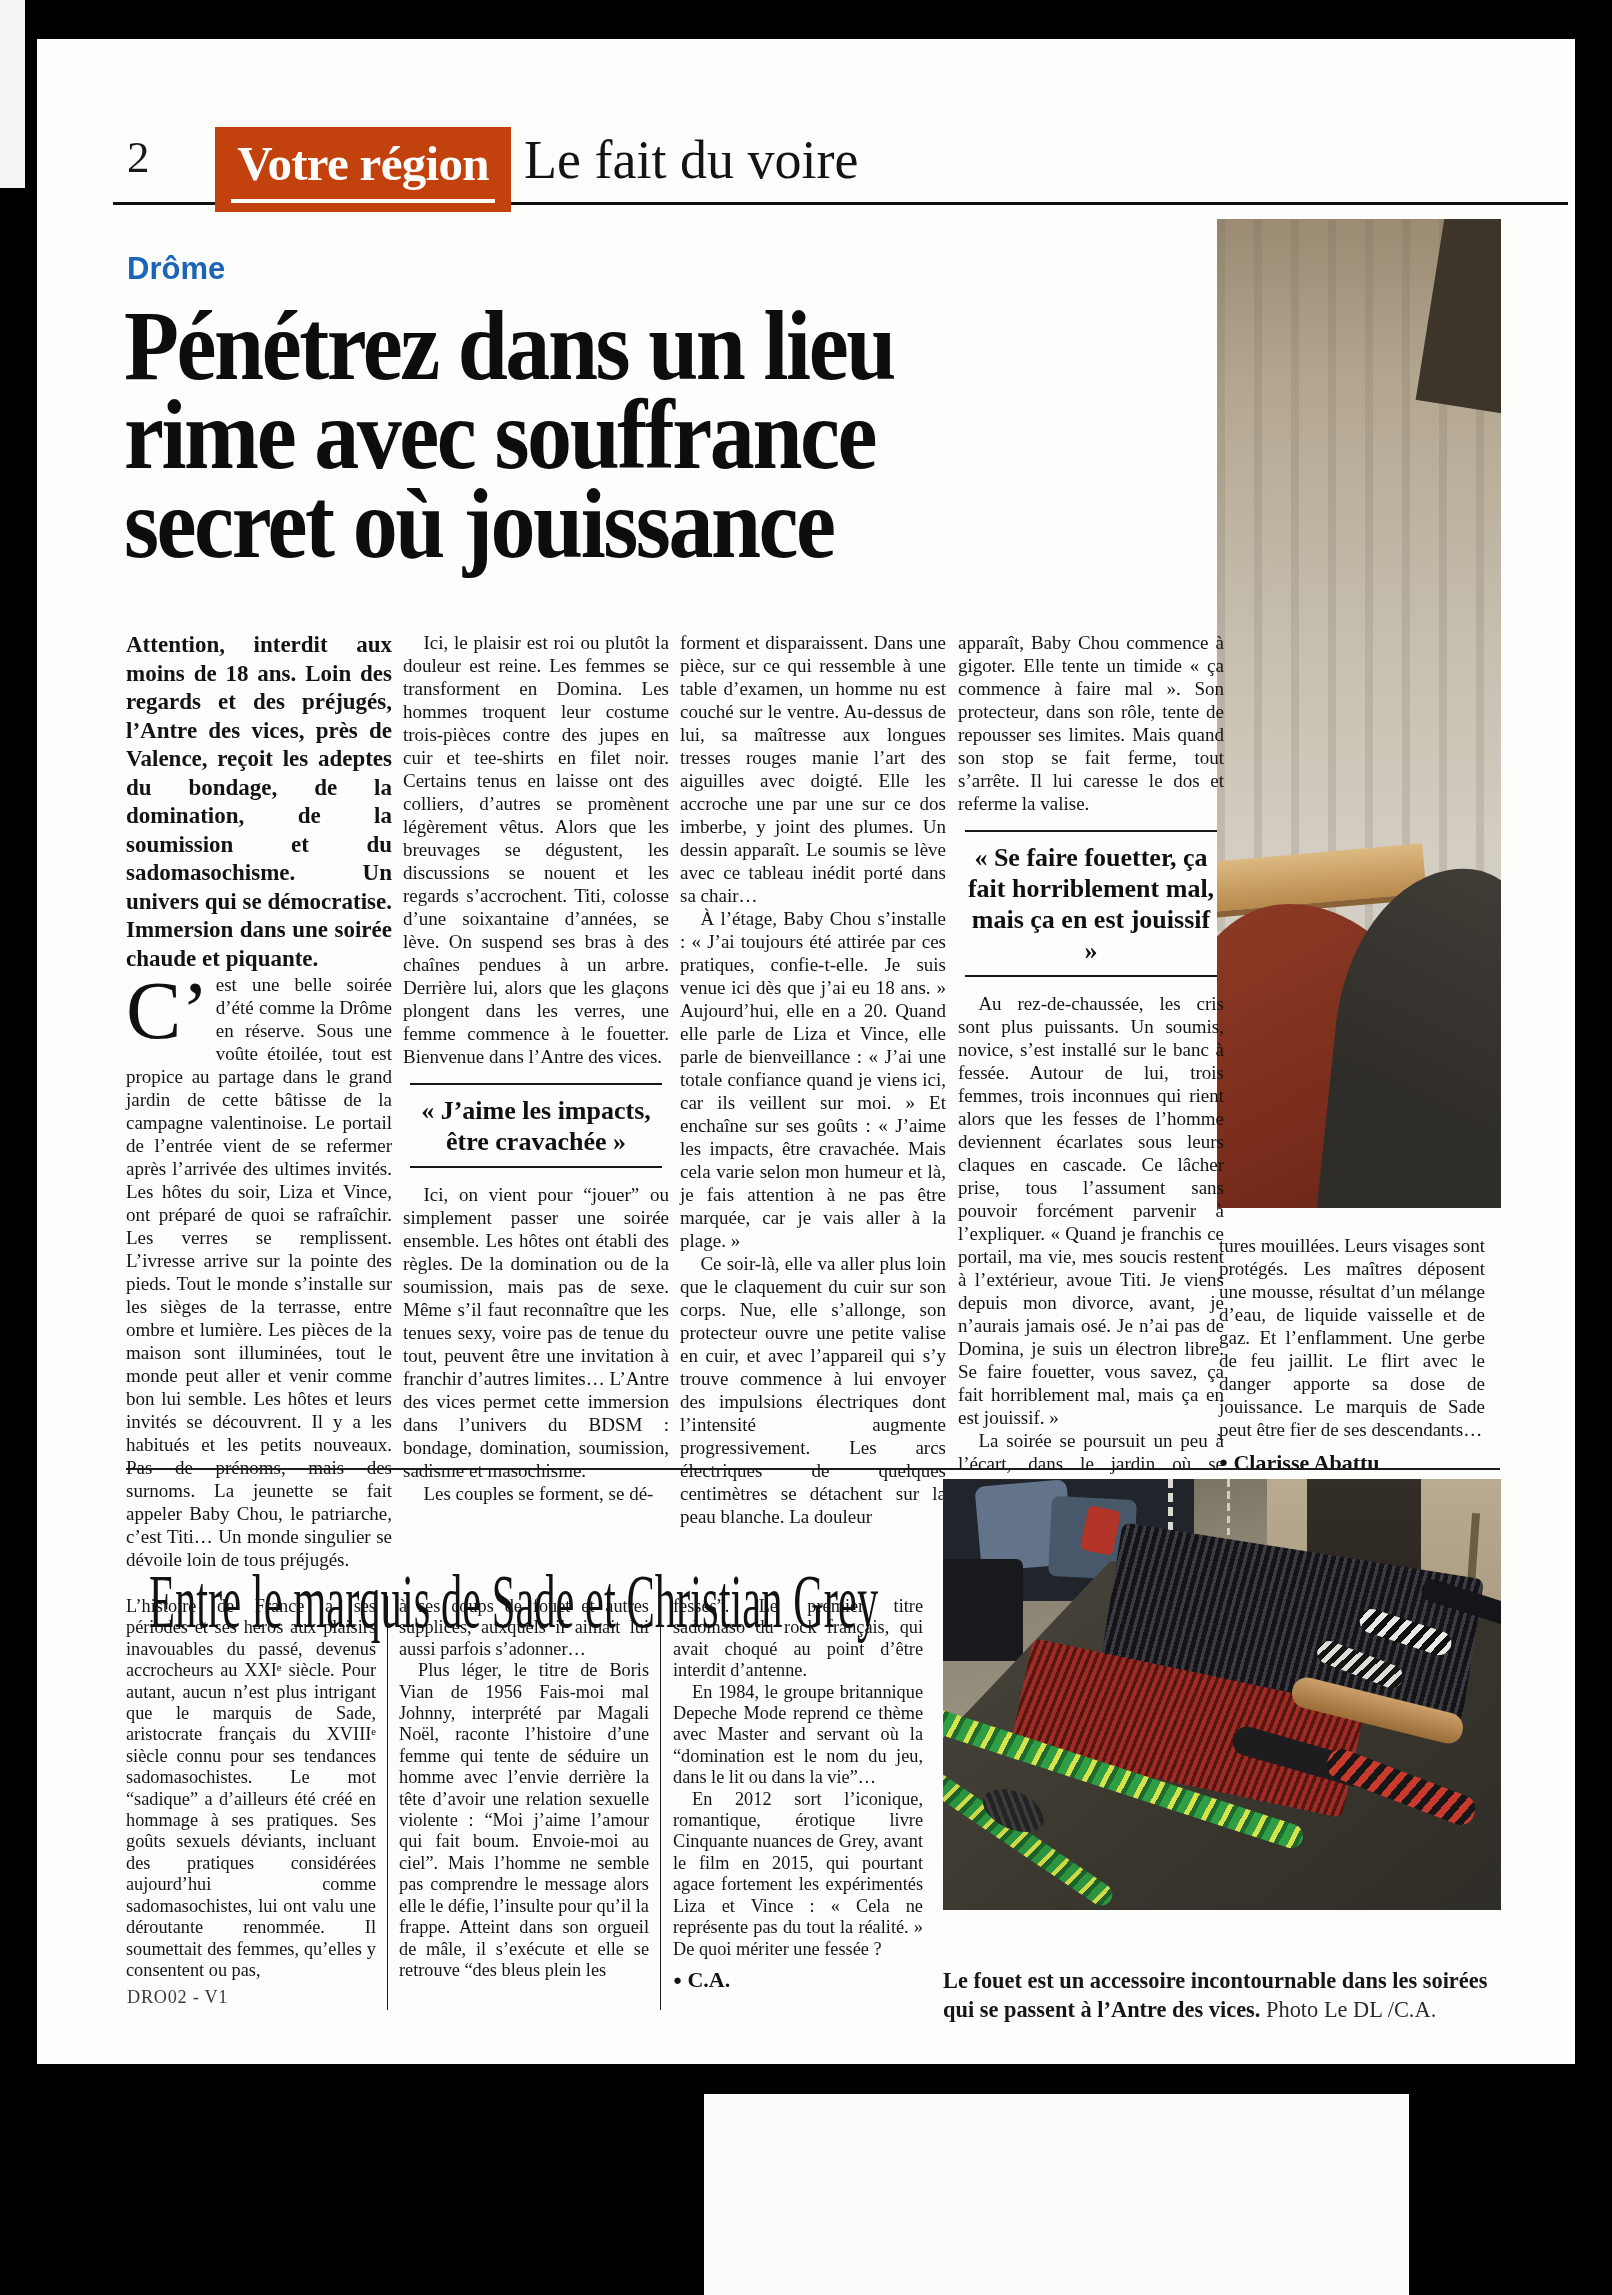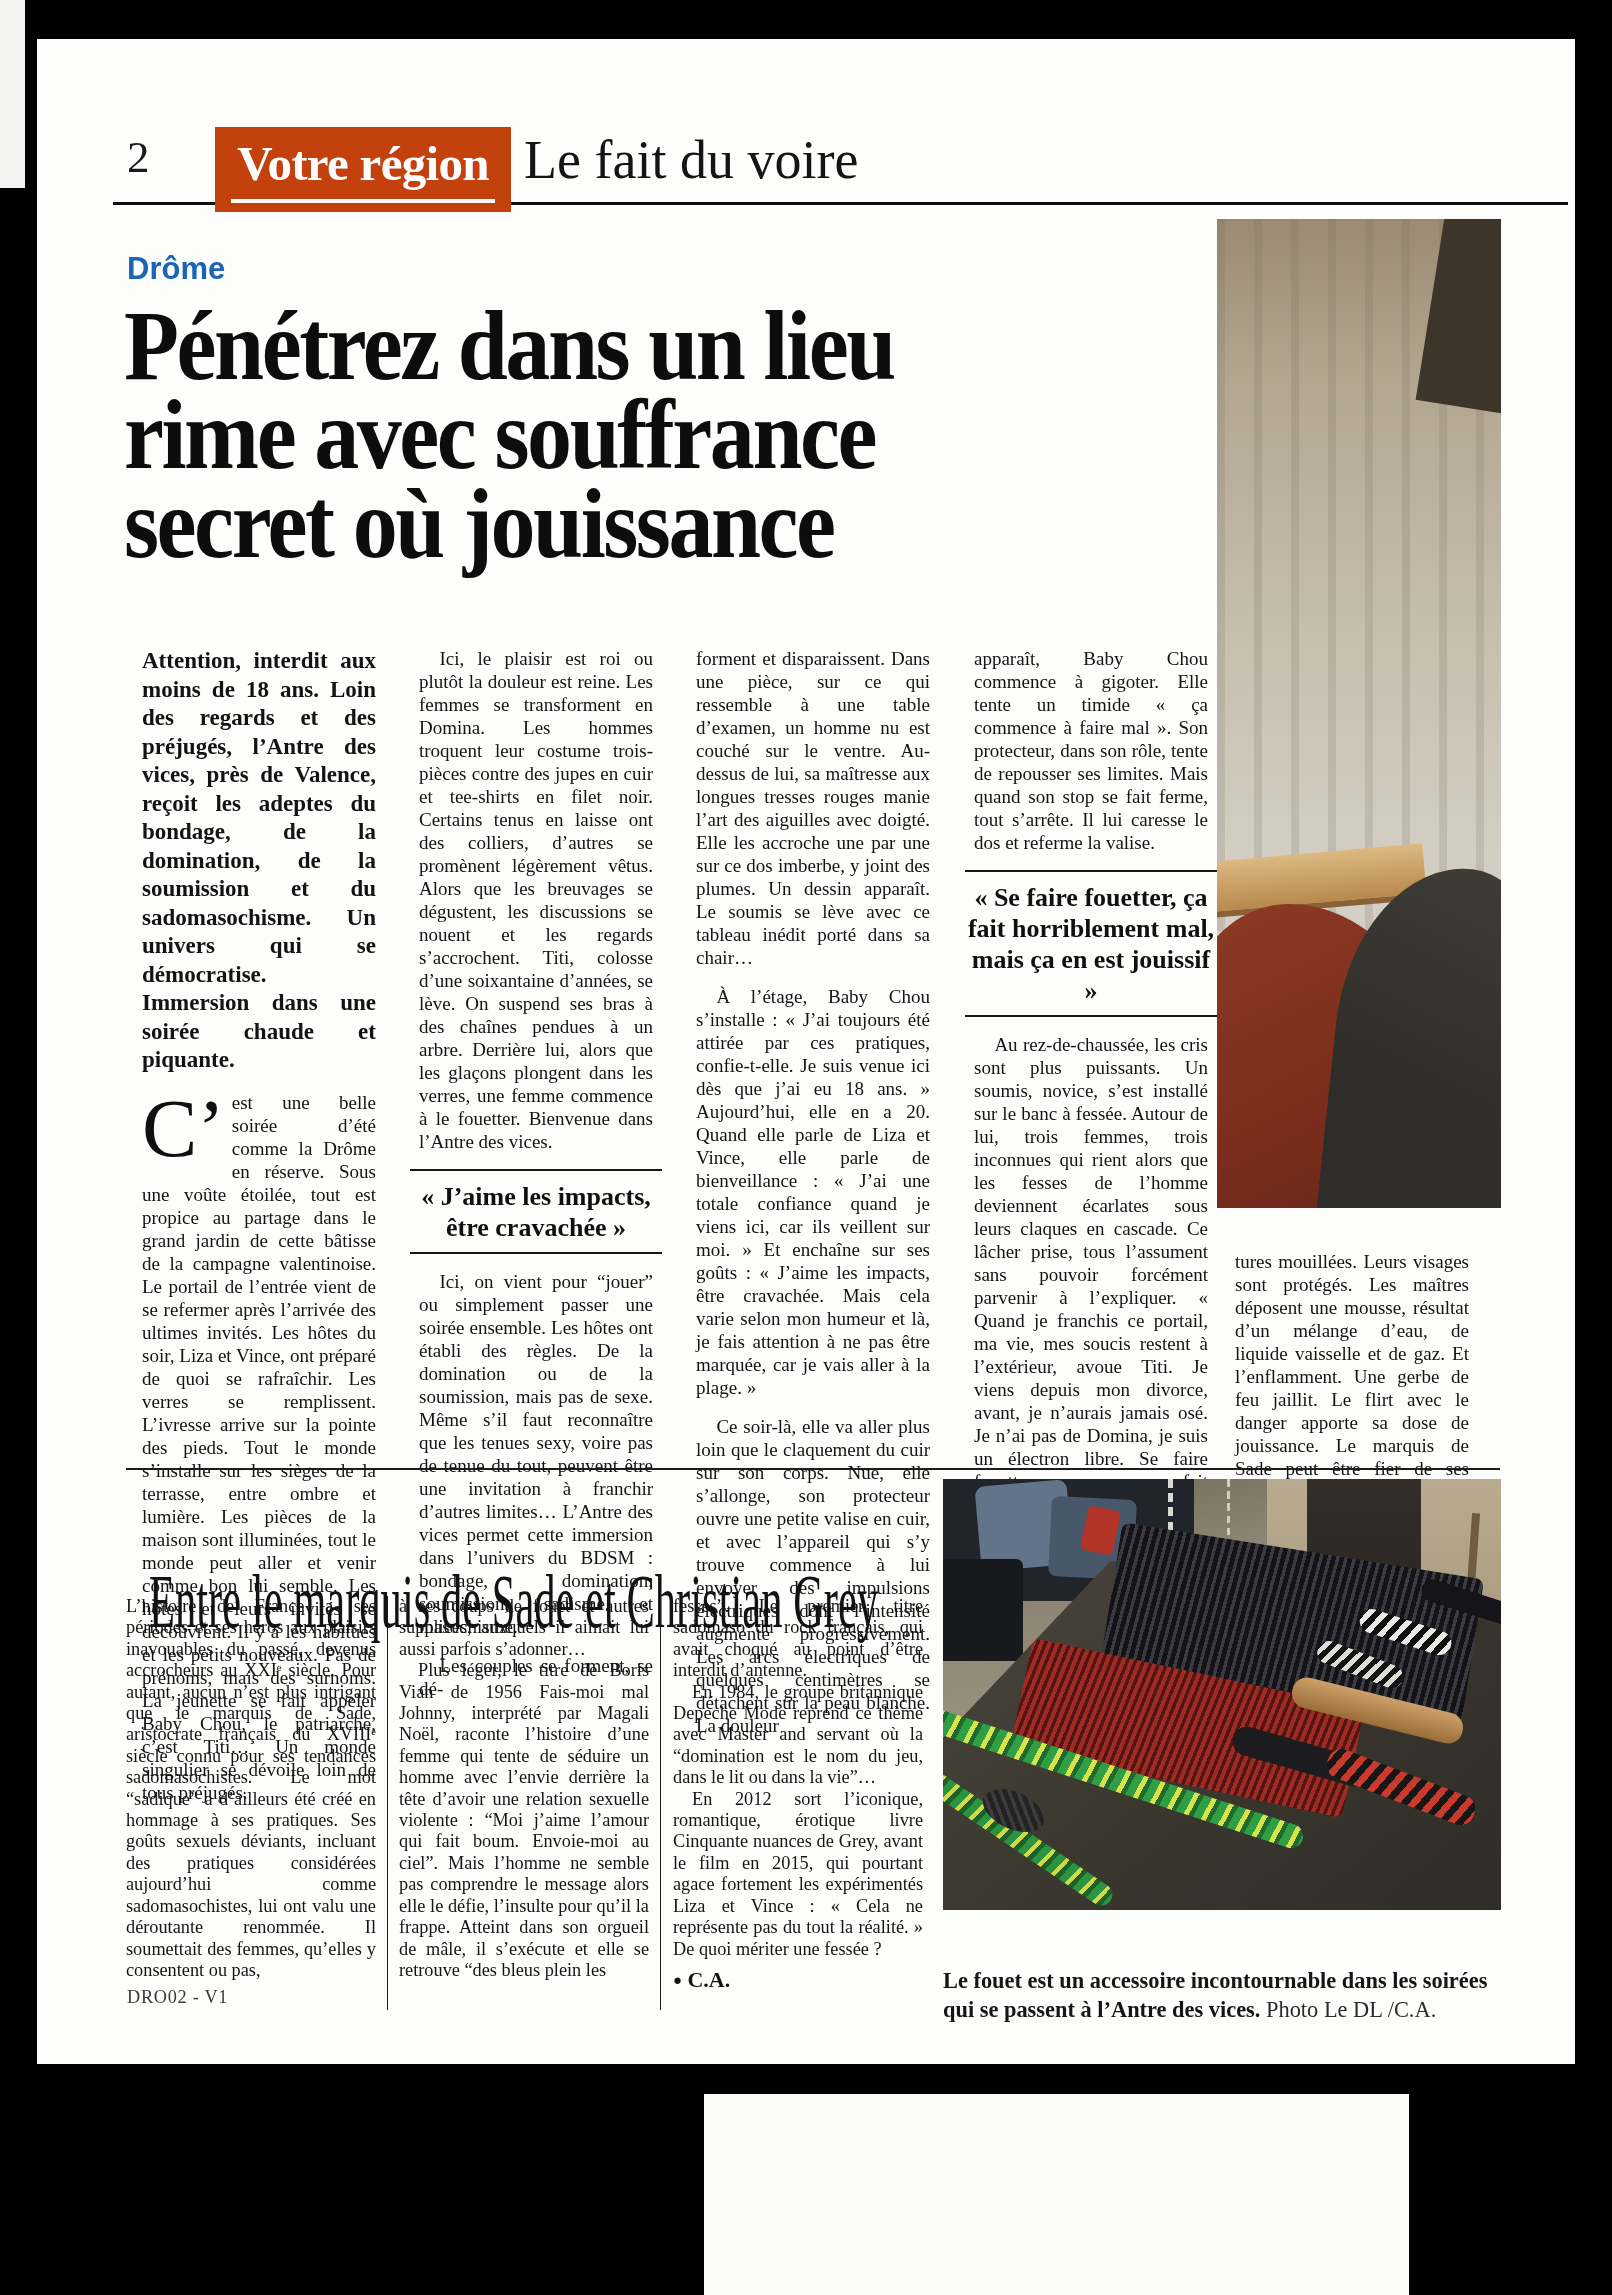--- a/index.html
+++ b/index.html
@@ -82,21 +82,21 @@
     background:repeating-linear-gradient(45deg,#232323 0 4.7px,#3c3c3c 4.7px 8.1px);}
 
   
   .col{position:absolute;width:266px;text-align:justify;}
   .c1{left:89px;top:592px;}
   .c2{left:366px;top:592px;}
   .c3{left:643px;top:592px;}
   .c4{left:921px;top:592px;}
   .c5{left:1182px;top:1195px;}
   .body-txt{font-size:19px;line-height:23px;color:#131313;}
-  .body-txt p{margin:16px;}
+  .body-txt p{margin:0;}
   .body-txt p.ind{text-indent:20.4px;}
   .standfirst{font-size:23px;line-height:28.5px;font-weight:bold;margin:0 0 13.6px 0;color:#131313;}
   .dropcap{float:left;font-size:83px;line-height:66px;padding:4.1px 6.8px 0 0;color:#101010;}
   .crosshead{margin:15px 7px;border-top:2.7px solid #161616;border-bottom:2.7px solid #161616;
     padding:9.5px 2.7px;text-align:center;font-weight:bold;font-size:26px;line-height:31px;color:#101010;}
   .byline{margin-top:9.5px;font-weight:bold;font-size:22px;text-align:left;}
   .byline .dot{font-size:15px;vertical-align:2.7px;padding-right:5.4px;}
 
   
   .art-sep{position:absolute;left:89px;top:1429px;width:1374px;height:2px;background:#1c1c1c;}

